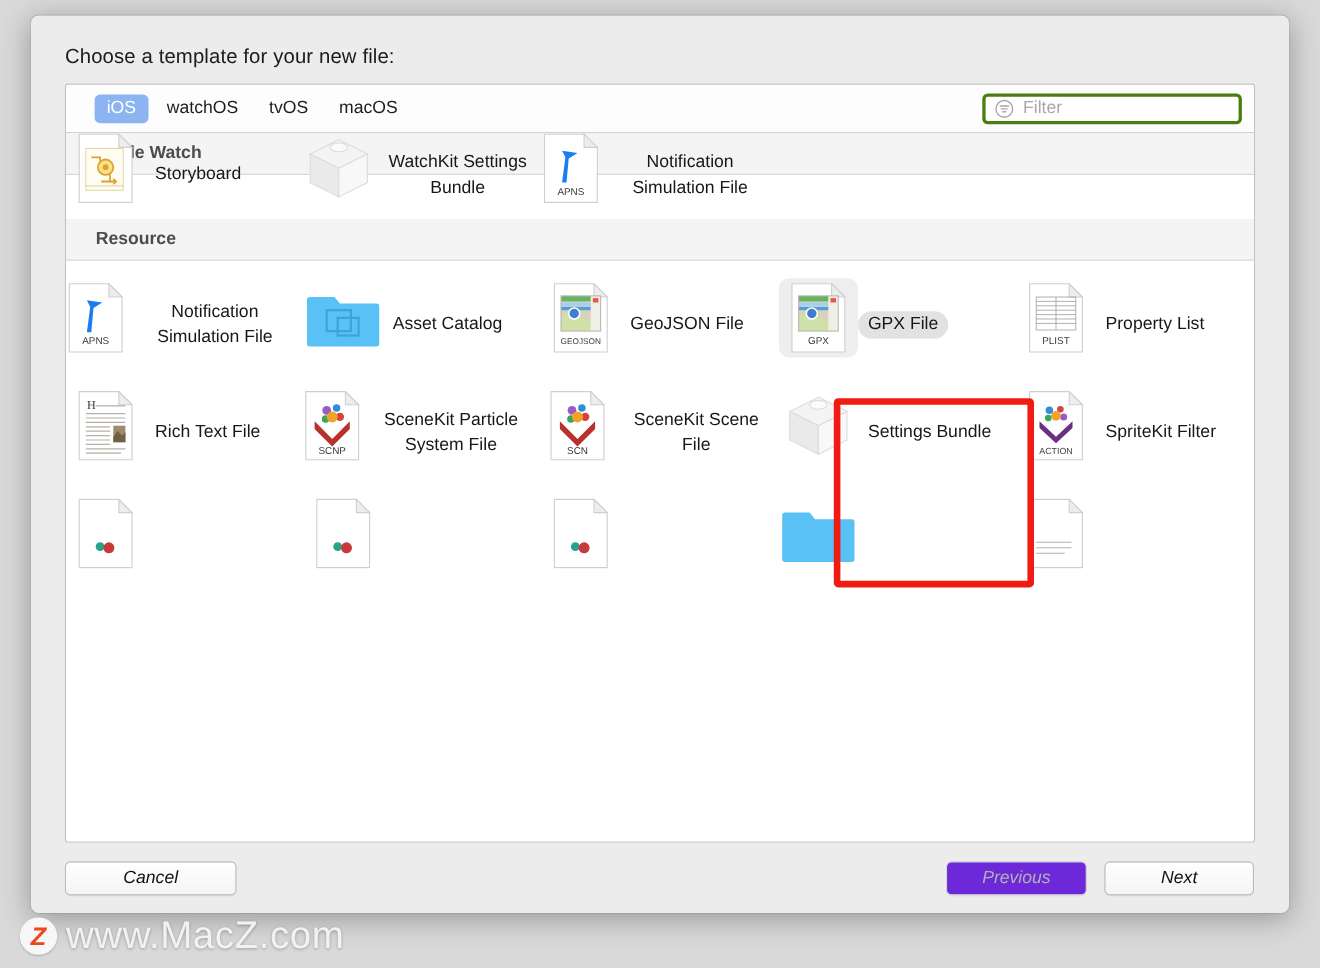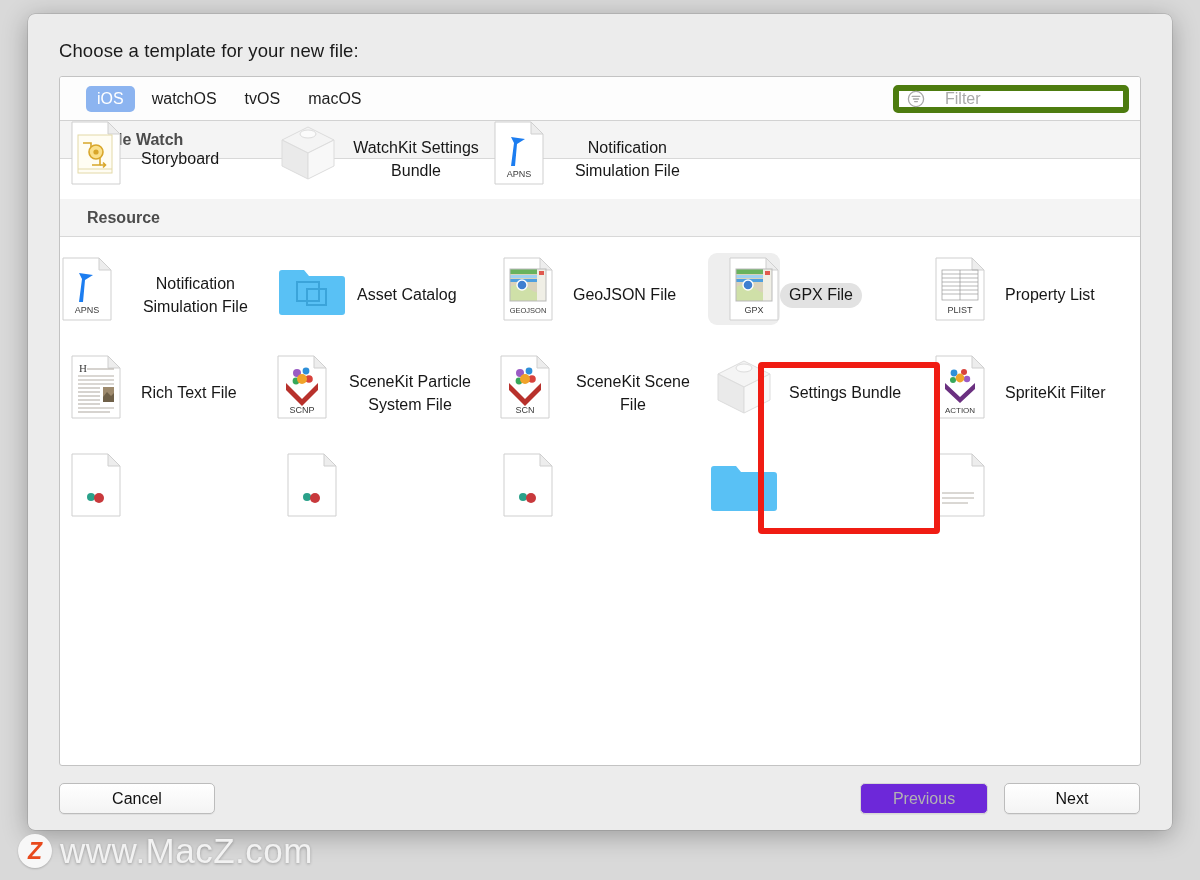--- a/index.html
+++ b/index.html
@@ -49,24 +49,24 @@
     border-radius: 5px; white-space: nowrap;
     cursor: default;
   }
   .tab:first-child { margin-left: 26px; padding-left: 11px; }
   .tab.active { background: #8cb4f0; color: #ffffff; }
 
   .filter-box {
     position: absolute; right: 11px; top: 8px;
     width: 236px; height: 28px;
     background: #ffffff;
-    border: 6px solid #4d7c0f;
+    border: 3px solid #4d7c0f;
     border-radius: 5px;
     display: flex; align-items: center;
-    padding-left: 8px; gap: 20px;
+    padding-left: 8px; gap: 8px;
   }
   .filter-icon { width: 18px; height: 18px; flex: 0 0 18px; display:block; }
   .filter-placeholder { font-size: 16px; color: #a8a8a8; }
 
   
   .section-head {
     height: 38px;
     background: #f4f4f4;
     border-bottom: 1px solid #d8d8d8;
     display: flex; align-items: center;
@@ -85,21 +85,21 @@
   .item {
     display: flex; flex-direction: row; align-items: center;
     padding-top: 16px; padding-bottom: 10px;
     cursor: default;
   }
   .icon-wrap {
     width: 72px; height: 72px;
     display: flex; align-items: center; justify-content: center;
     border-radius: 9px;
   }
-  .item.selected .icon-wrap { background: #eeeeee; justify-content: flex-end; }
+  .item.selected .icon-wrap { background: #eeeeee; }
   .item-label {
     margin-top: 13px;
     font-size: 16px; color: #171717;
     text-align: center; line-height: 1.42;
     max-width: 190px;
     padding: 1px 9px; border-radius: 13px;
   }
   .item.selected .item-label { background: #e2e2e2; }
 
   
@@ -119,20 +119,21 @@
   .btn {
     position: absolute;
     height: 31px;
     background: linear-gradient(#ffffff, #f4f4f4);
     border: 1px solid #bcbcbc;
     border-radius: 5px;
     font-size: 16px; color: #111111;
     display: flex; align-items: center; justify-content: center;
     box-shadow: 0 1px 0 rgba(0,0,0,.05);
     cursor: default;
+    font-style: italic;
   }
   .btn.disabled { color: #b2b2b2; background: #6d28d9; border-color: #d6d6d6; }
   #cancel-btn   { left: 31px;  top: 769px; width: 156px; }
   #previous-btn { left: 832px; top: 769px; width: 128px; }
   #next-btn     { left: 976px; top: 769px; width: 136px; }
 
   
   .watermark {
     position: absolute; left: 18px; top: 831px;
     display: flex; align-items: center; gap: 8px;

